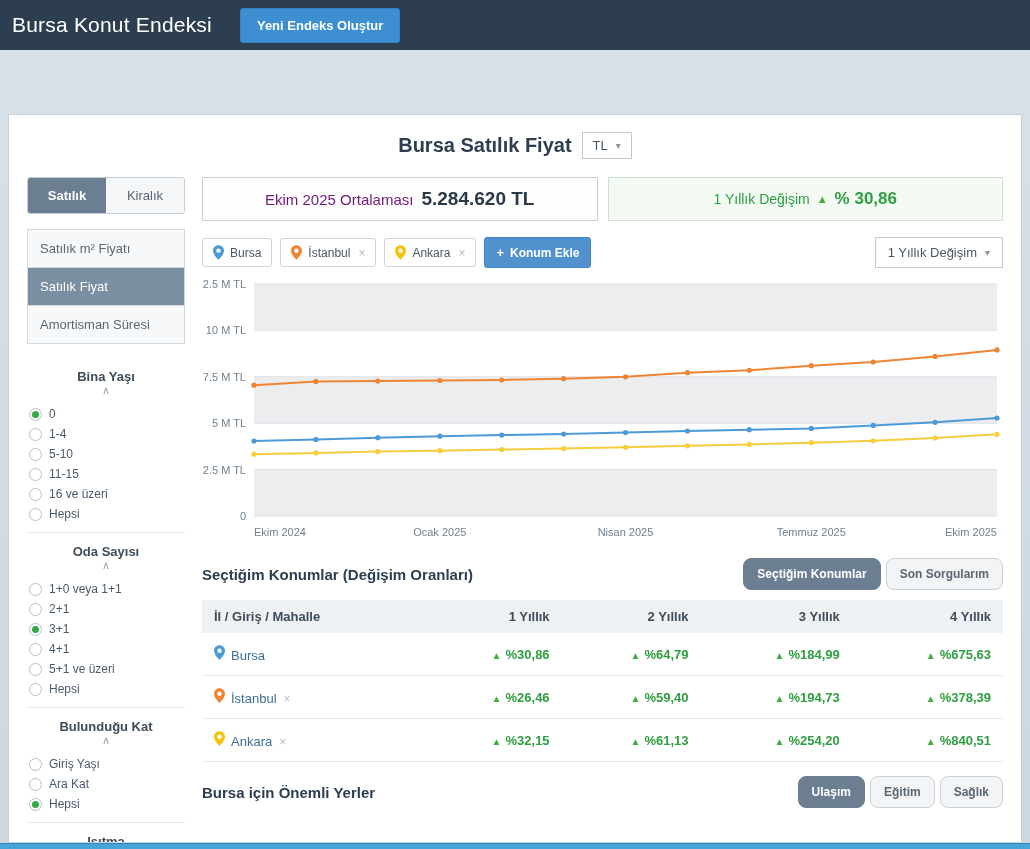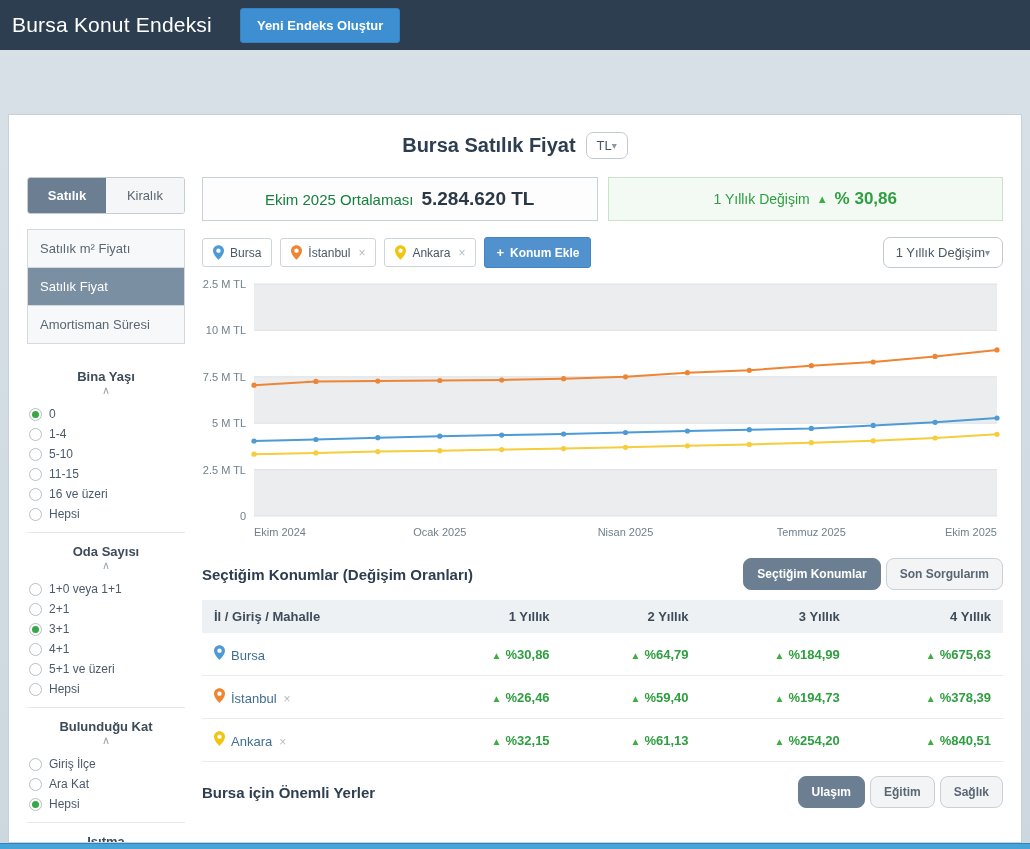--- a/index.html
+++ b/index.html
@@ -21,21 +21,21 @@
   .tabs-row { display:flex; justify-content:center; gap:4px; margin-top:16px; height:38px; }
   .tab { background:#fbfcfc; border:1px solid #d2d9df; padding:0 26px; line-height:36px;
     font-size:13px; font-weight:bold; color:#97a3ab; letter-spacing:.4px; cursor:pointer; }
   .tab.active { background:#ffffff; color:#2d3e50; }
 
   
   .card { position:absolute; top:114px; left:8px; right:8px; bottom:6px; background:#fff;
     border:1px solid #c8d1d9; overflow:hidden; }
   .card-title-row { display:flex; justify-content:center; align-items:center; gap:10px; padding-top:17px; }
   .page-title { margin:0; font-size:20px; color:#2d3e50; }
-  .select { display:inline-flex; align-items:center; border:1px solid #c2cad1; border-radius:7px;
+  .select { display:inline-flex; align-items:center; gap:8px; border:1px solid #c2cad1; border-radius:0;
     padding:5px 10px; font-size:13px; color:#4a5866; background:#fff; cursor:pointer; }
   .caret { color:#8a97a1; font-size:10px; }
 
   .content-row { display:flex; gap:17px; padding:18px; }
 
   
   .sidebar { width:158px; flex:0 0 158px; }
   .toggle-group { display:flex; border:1px solid #c4ccd4; border-radius:3px; overflow:hidden; }
   .toggle-btn { flex:1; padding:10px 0; font-size:13px; text-align:center; background:#f4f6f7;
     color:#5a6773; border:none; cursor:pointer; font-family:Liberation Sans, sans-serif; }
@@ -53,21 +53,21 @@
   .radio { width:13px; height:13px; border-radius:50%; border:1px solid #b6bfc7; background:#fff; position:relative; flex:none; }
   .radio.checked::after { content:""; position:absolute; left:2px; top:2px; right:2px; bottom:2px;
     border-radius:50%; background:#36a845; }
   .radio-label { font-size:12px; color:#4a5a6a; }
 
   
   .main-col { flex:1; min-width:0; }
   .summary-row { display:flex; gap:10px; }
   .avg-box { flex:1; border:1px solid #c8d1d8; display:flex; align-items:center; justify-content:center;
     gap:8px; height:44px; background:#fdfdfd; }
-  .avg-label { font-size:15px; color:#15803d; }
+  .avg-label { font-size:15px; color:#701a75; }
   .avg-value { font-size:19px; font-weight:bold; color:#2b3946; }
   .change-box { flex:1; border:1px solid #cbe2cb; background:#f3faf3; display:flex; align-items:center;
     justify-content:center; gap:7px; height:44px; }
   .chg-label { font-size:14px; color:#2f9e41; }
   .chg-arrow { font-size:11px; color:#3fae3f; }
   .chg-value { font-size:17px; font-weight:bold; color:#2f9e41; }
 
   .chart-header { display:flex; align-items:center; gap:8px; margin-top:16px; }
   .chips { display:flex; gap:8px; align-items:center; }
   .chip { display:inline-flex; align-items:center; gap:6px; border:1px solid #cdd4da; border-radius:3px;
@@ -200,21 +200,21 @@
                 <span class="radio-label">Hepsi</span>
               </label>
             </div>
             <div class="filter-section">
               <div class="filter-head">
                 <span class="filter-title">Bulunduğu Kat</span>
                 <span class="chev">∧</span>
               </div>
               <label class="radio-row">
                 <span class="radio"></span>
-                <span class="radio-label">Giriş İlçe</span>
+                <span class="radio-label">Giriş Yaşı</span>
               </label>
               <label class="radio-row">
                 <span class="radio"></span>
                 <span class="radio-label">Ara Kat</span>
               </label>
               <label class="radio-row">
                 <span class="radio checked"></span>
                 <span class="radio-label">Hepsi</span>
               </label>
             </div>

